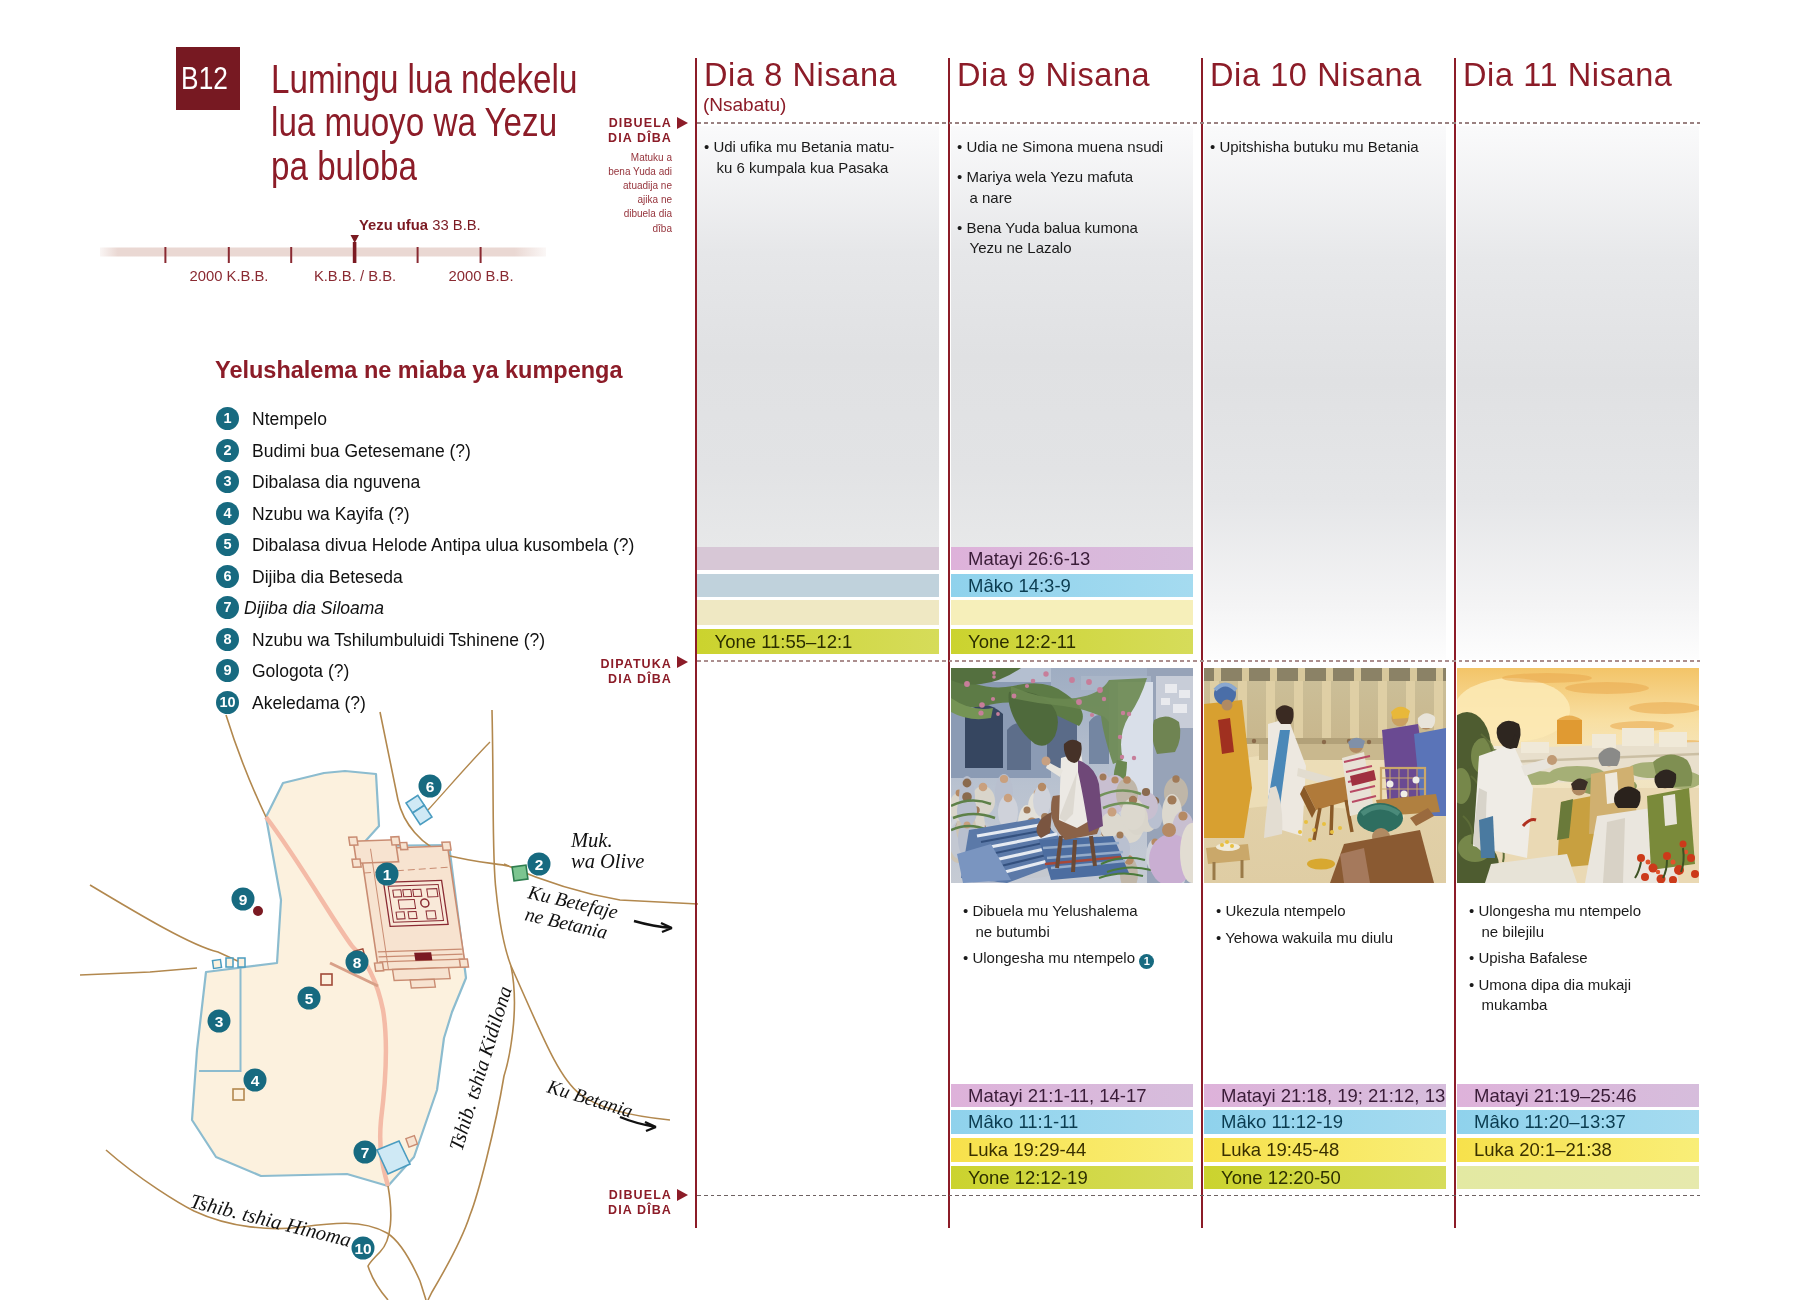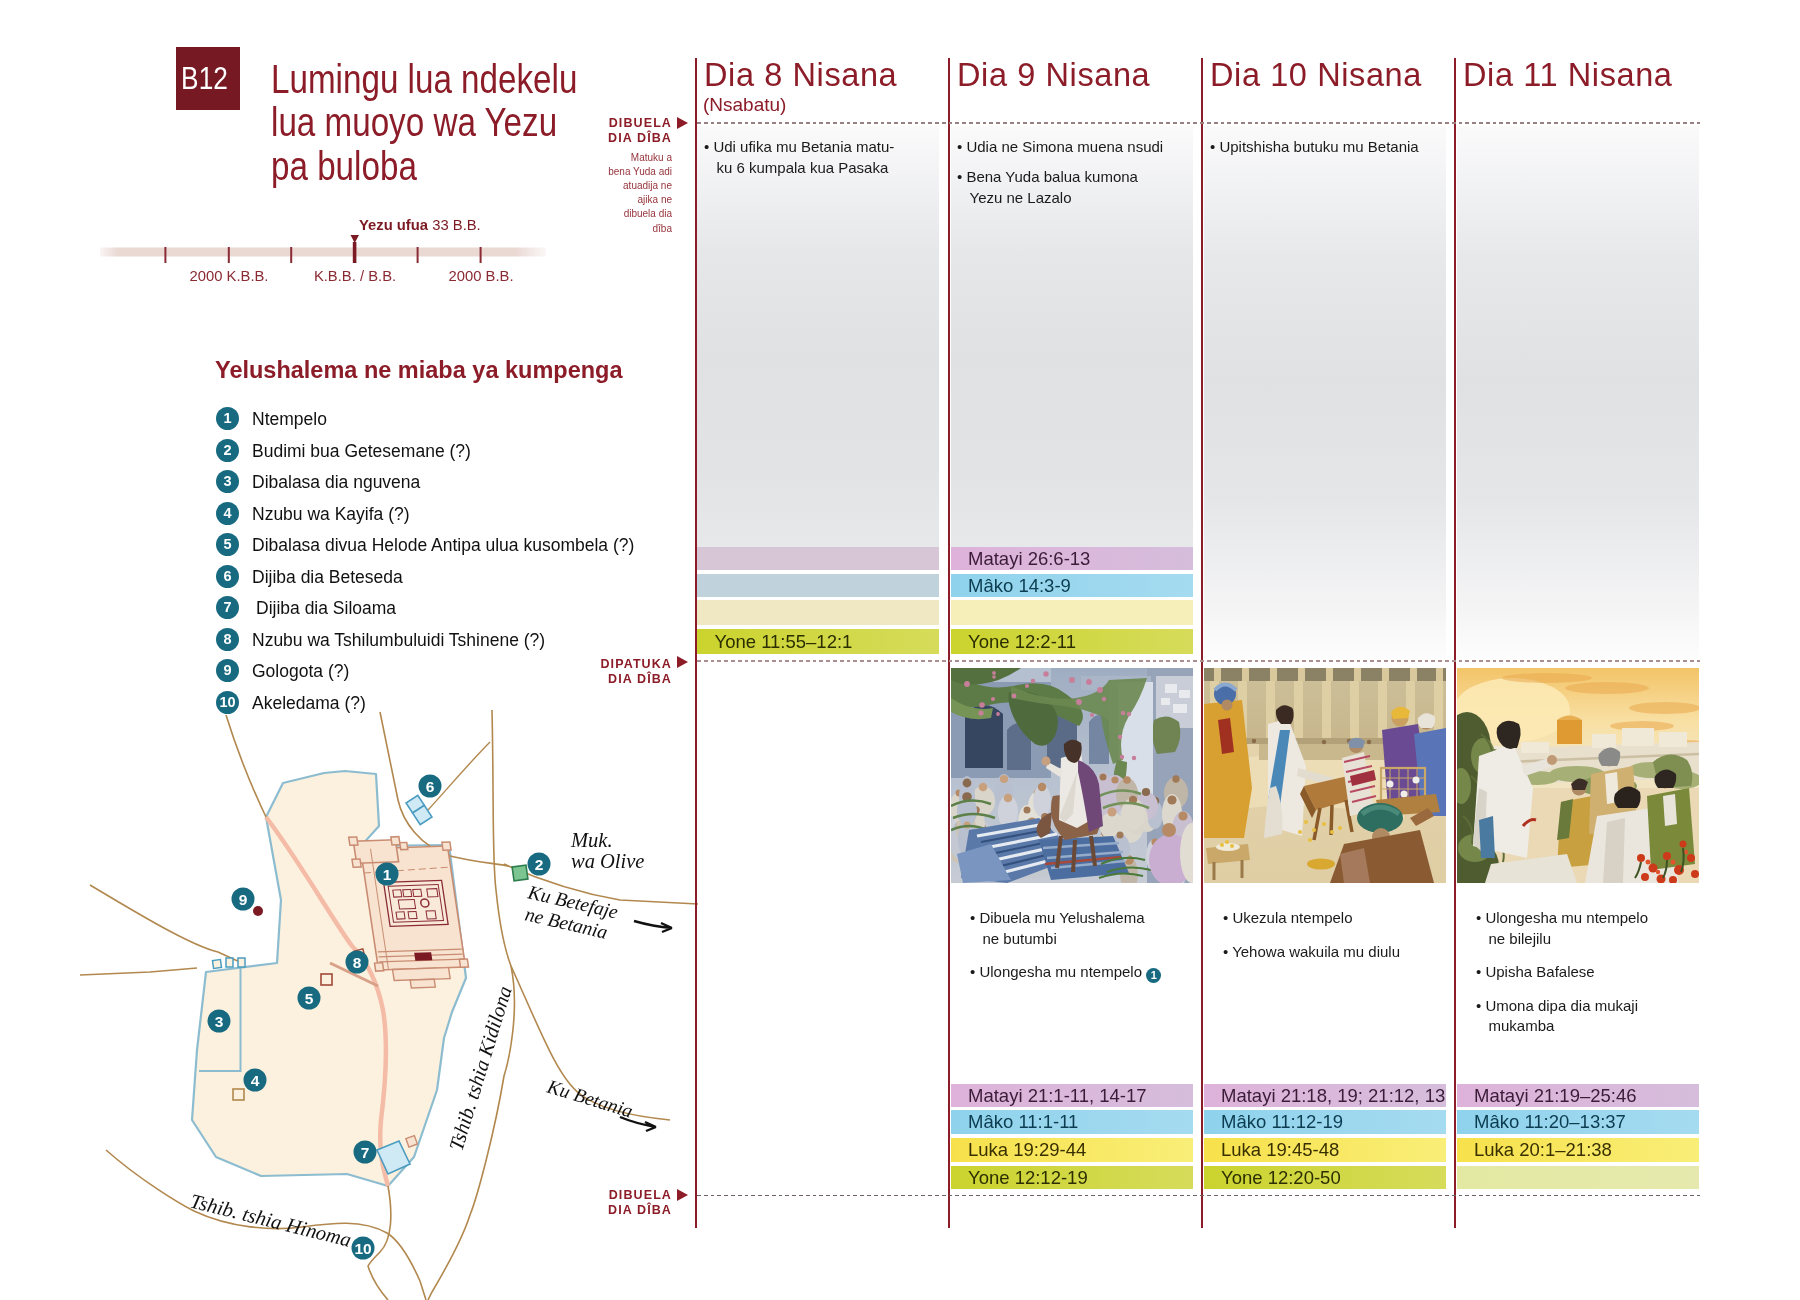--- a/index.html
+++ b/index.html
@@ -7,21 +7,21 @@
   .abs{position:absolute;}
   .mar{color:#8a1e29;}
   .vline{position:absolute;width:2.5px;background:#8c1c28;top:58px;height:1170px;}
   .hdash{position:absolute;height:1.6px;background:repeating-linear-gradient(90deg,#8f7b7b 0 3.8px,rgba(0,0,0,0) 3.8px 6.8px);}
   .gcol{position:absolute;width:242px;background:linear-gradient(180deg,#fafafb 0%,#e6e7e9 30%,#e0e1e3 55%,#e2e3e5 82%,#e7e8e9 100%);}
   .gcol2{position:absolute;width:242px;background:linear-gradient(180deg,#fafafb 0%,#e7e8ea 25%,#e0e1e3 48%,#e5e6e8 70%,#f4f4f5 90%,#fdfdfd 100%);}
   .colhead{position:absolute;color:#8c1c28;font-size:32.5px;font-weight:normal;letter-spacing:0.6px;}
   .bar{position:absolute;width:242px;box-sizing:border-box;padding-left:17.5px;font-size:18.5px;white-space:nowrap;}
   .blt{position:absolute;font-size:15px;line-height:20.5px;color:#1a1a1a;width:235px;}
   .blt p{margin:0 0 9.5px 0;padding-left:12.5px;text-indent:-12.5px;}
-  .blt2 p{margin:13px;padding-left:12.5px;text-indent:-12.5px;}
+  .blt2 p{margin:6px;padding-left:12.5px;text-indent:-12.5px;}
   .lab{position:absolute;color:#8c1c28;font-weight:bold;font-size:12.5px;letter-spacing:1.1px;line-height:14.5px;text-align:right;}
   .tri{position:absolute;width:0;height:0;border-left:11px solid #8c1c28;border-top:6.5px solid rgba(0,0,0,0);border-bottom:6.5px solid rgba(0,0,0,0);}
   .smtx{position:absolute;color:#96343c;font-size:10px;line-height:14.2px;text-align:right;font-weight:normal;letter-spacing:0;}
   .leg{position:absolute;font-size:17.5px;color:#111;}
   .legc{position:absolute;width:23px;height:23px;border-radius:50%;background:#176a80;color:#fff;font-size:14.5px;font-weight:bold;text-align:center;line-height:23px;}
 </style>
 </head>
 <body>
 
 <div class="abs" style="left:176px;top:47px;width:64px;height:63px;background:#771922;color:#fff;font-size:32px;text-align:left;line-height:63px;"><span style="display:inline-block;transform:scaleX(0.82);">B12</span></div>
@@ -74,21 +74,21 @@
 <div class="legc" style="left:216px;top:501.5px;">4</div>
 <div class="leg" style="left:252px;top:503.5px;">Nzubu wa Kayifa (?)</div>
 
 <div class="legc" style="left:216px;top:533px;">5</div>
 <div class="leg" style="left:252px;top:535px;">Dibalasa divua Helode Antipa ulua kusombela (?)</div>
 
 <div class="legc" style="left:216px;top:564.5px;">6</div>
 <div class="leg" style="left:252px;top:566.5px;">Dijiba dia Beteseda</div>
 
 <div class="legc" style="left:216px;top:596px;">7</div>
-<div class="leg" style="left:256px;top:598px;">Dijiba dia Siloama</div>
+<div class="leg" style="left:244px;top:598px;font-style:italic;">Dijiba dia Siloama</div>
 
 <div class="legc" style="left:216px;top:627.5px;">8</div>
 <div class="leg" style="left:252px;top:629.5px;">Nzubu wa Tshilumbuluidi Tshinene (?)</div>
 
 <div class="legc" style="left:216px;top:659px;">9</div>
 <div class="leg" style="left:252px;top:661px;">Gologota (?)</div>
 
 <div class="legc" style="left:216px;top:690.5px;">10</div>
 <div class="leg" style="left:252px;top:692.5px;">Akeledama (?)</div>
 
@@ -267,20 +267,21 @@
 <div class="bar" style="left:697px;top:600px;height:24.5px;background:#efe8c3;"></div>
 
 <div class="bar" style="left:697px;top:628.5px;height:25.5px;line-height:25.5px;background:linear-gradient(90deg,#cbd32e,#d6dc5a);color:#2c2e00;">Yone 11:55–12:1</div>
 
 <div class="colhead" style="left:957px;top:57px;">Dia 9 Nisana</div>
 
 <div class="gcol" style="left:950.5px;top:126px;height:420.5px;"></div>
 
 <div class="blt" style="left:957px;top:137px;">
 <p>• Udia ne Simona muena nsudi</p>
+<p>• Mariya wela Yezu mafuta<br>a nare</p>
 <p>• Bena Yuda balua kumona<br>Yezu ne Lazalo</p>
 </div>
 
 <div class="bar" style="left:950.5px;top:547px;height:23px;line-height:23px;background:linear-gradient(90deg,#deb2da,#d6bddc);color:#3a1c38;">Matayi 26:6-13</div>
 
 <div class="bar" style="left:950.5px;top:573.5px;height:23px;line-height:23px;background:linear-gradient(90deg,#8fd2ec,#a5dbf0);color:#0b3c50;">Mâko 14:3-9</div>
 
 <div class="bar" style="left:950.5px;top:600px;height:24.5px;background:#f6efba;"></div>
 
 <div class="bar" style="left:950.5px;top:628.5px;height:25.5px;line-height:25.5px;background:linear-gradient(90deg,#cbd32e,#d6dc5a);color:#2c2e00;">Yone 12:2-11</div>

